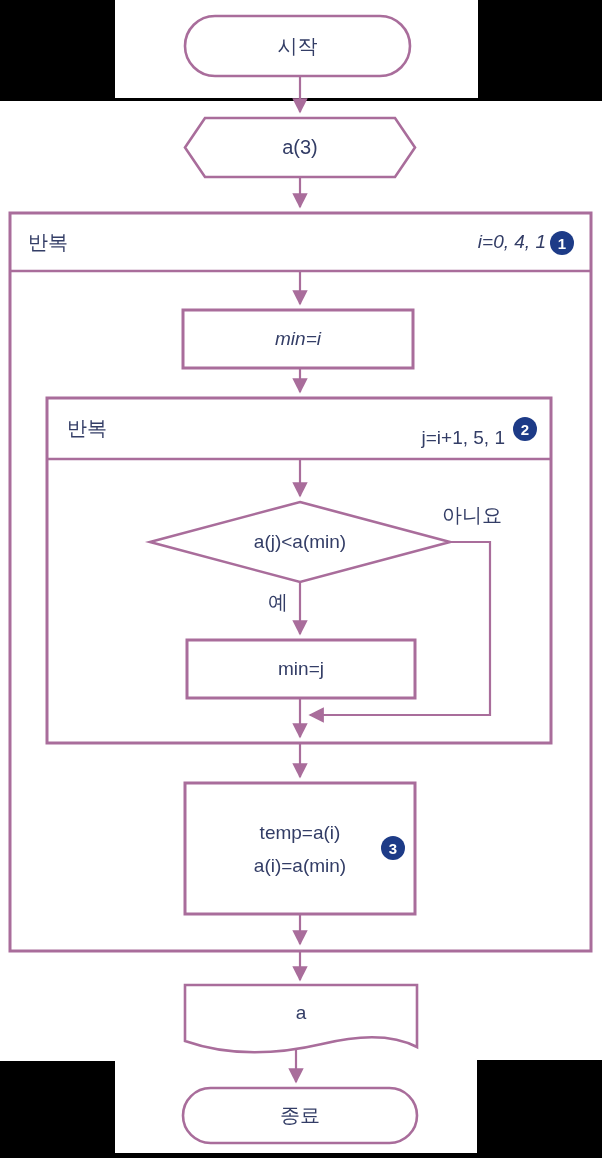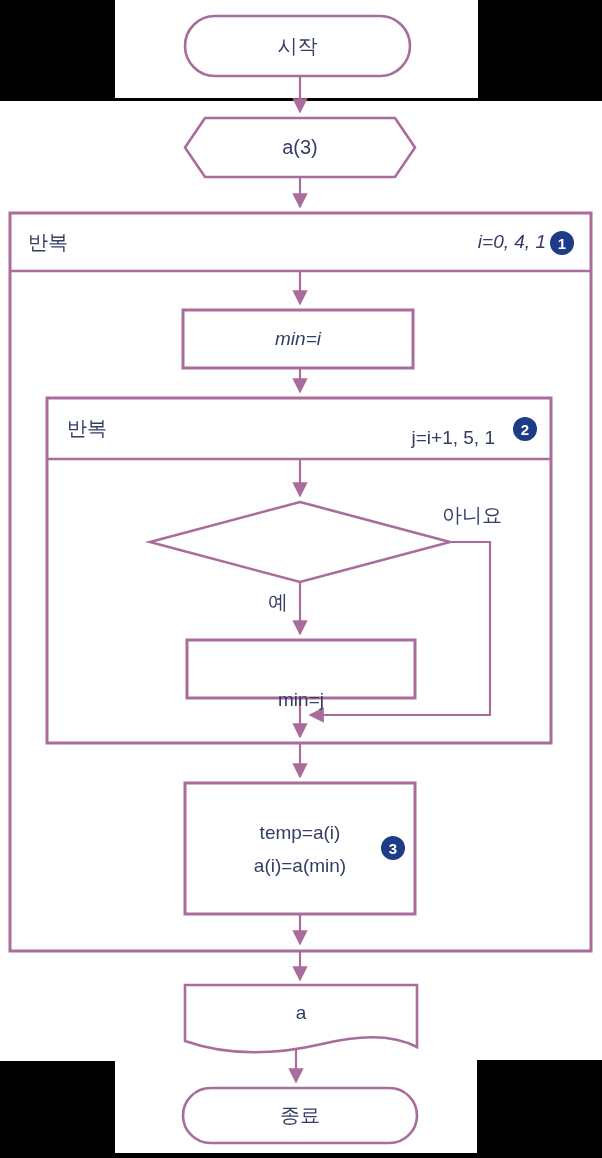--- a/index.html
+++ b/index.html
@@ -88,27 +88,28 @@
   <div class="lbl kr" style="left:185px;top:16px;width:225px;height:60px;">시작</div>
   <div class="lbl" style="left:185px;top:118px;width:230px;height:59px;font-size:20px;">a(3)</div>
 
   <div class="lbl kr left" style="left:28px;top:213px;width:120px;height:58px;">반복</div>
   <div class="lbl right" style="left:390px;top:213px;width:156px;height:58px;font-style:italic;">i=0, 4, 1</div>
   <div class="badge" style="left:550px;top:231px;">1</div>
 
   <div class="lbl" style="left:183px;top:310px;width:230px;height:58px;font-style:italic;">min=i</div>
 
   <div class="lbl kr left" style="left:67px;top:398px;width:120px;height:61px;">반복</div>
-  <div class="lbl right" style="left:340px;top:398px;width:155px;height:79px;">j=i+1, 5, 1</div>
+  <div class="lbl right" style="left:350px;top:398px;width:155px;height:79px;">j=i+1, 5, 1</div>
   <div class="badge" style="left:513px;top:417px;">2</div>
 
+  <div class="lbl" style="left:150px;top:502px;width:300px;height:80px;">a(j)&lt;a(min)</div>
   <div class="lbl kr" style="left:434px;top:501px;width:76px;height:28px;">아니요</div>
   <div class="lbl kr right" style="left:250px;top:588px;width:38px;height:28px;">예</div>
 
-  <div class="lbl" style="left:187px;top:640px;width:228px;height:58px;margin-top:31px;">min=j</div>
+  <div class="lbl" style="left:187px;top:640px;width:228px;height:58px;">min=j</div>
 
   <div class="swap-lines" style="left:185px;top:783px;width:230px;height:131px;">
     <div>temp=a(i)</div>
     <div>a(i)=a(min)</div>
   </div>
   <div class="badge" style="left:381px;top:836px;">3</div>
 
   <div class="lbl" style="left:185px;top:985px;width:232px;height:55px;">a</div>
   <div class="lbl kr" style="left:183px;top:1088px;width:234px;height:55px;">종료</div>
 

